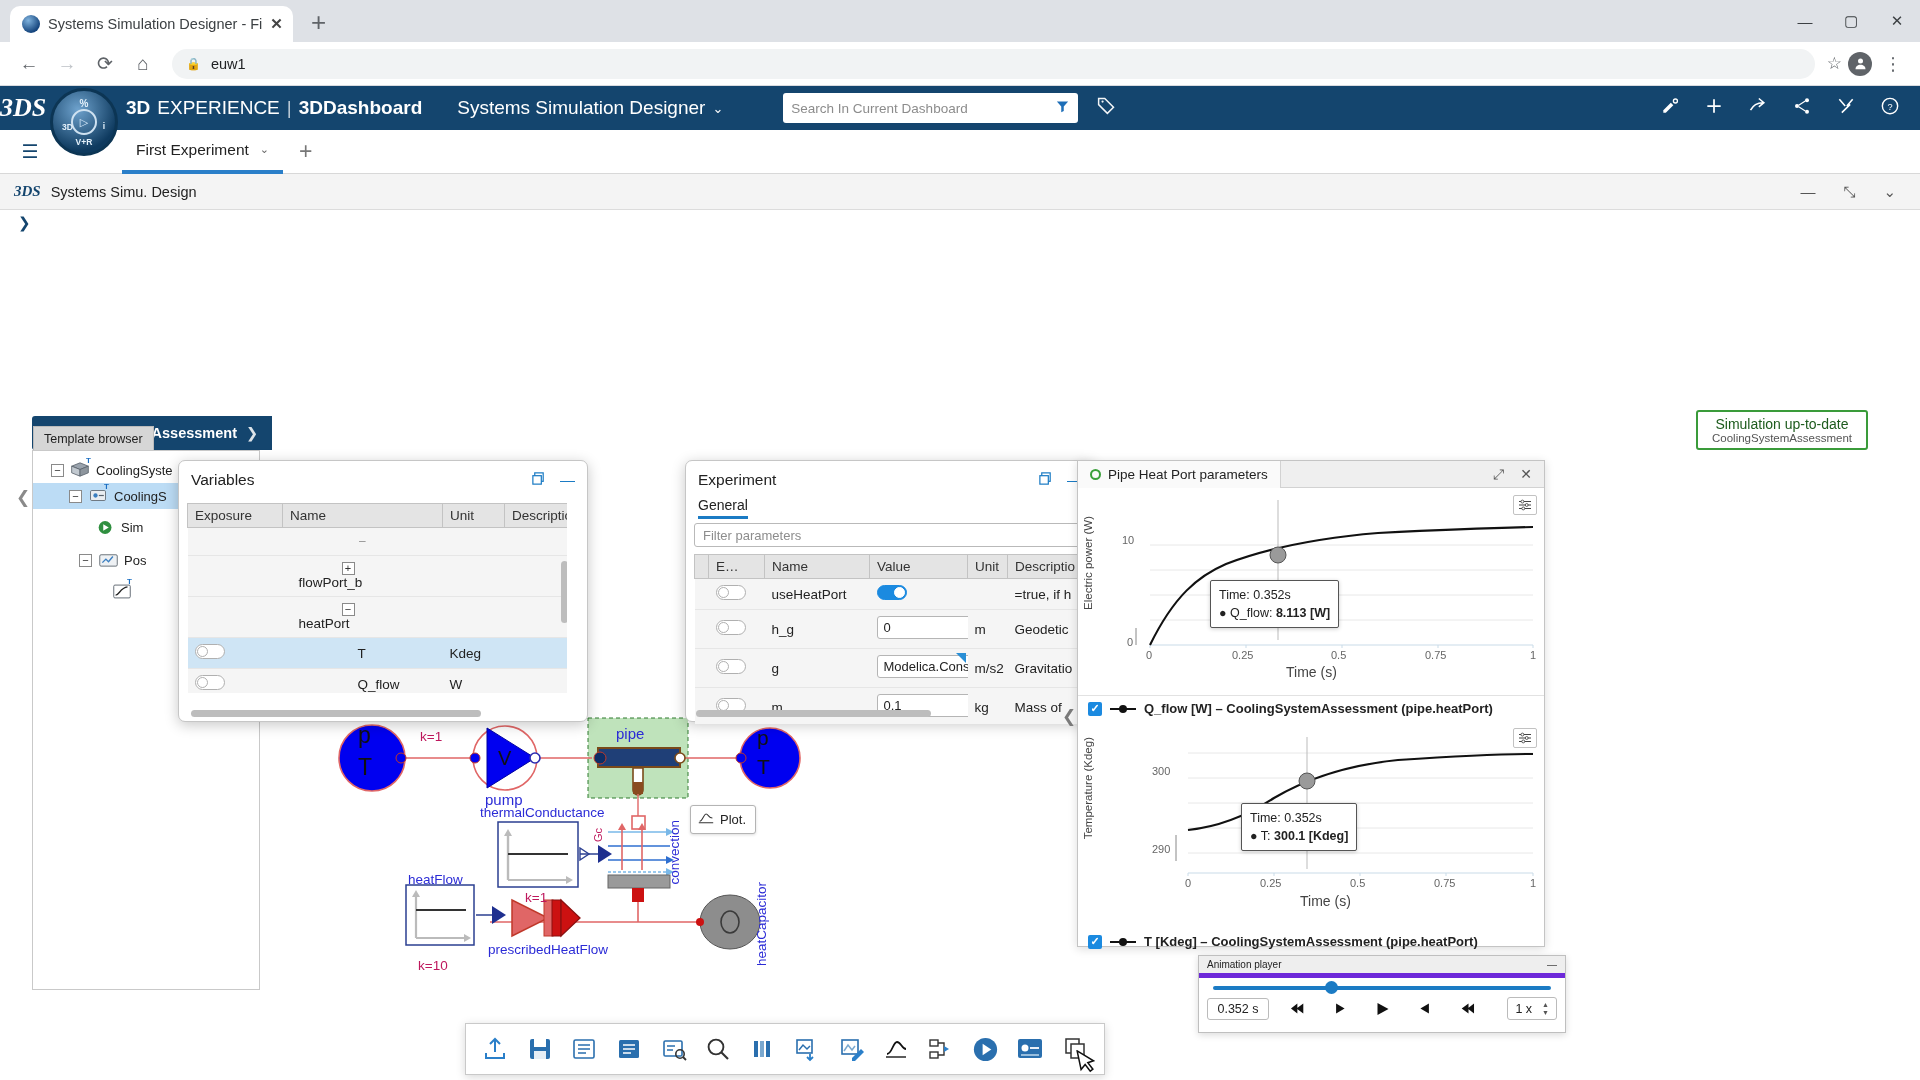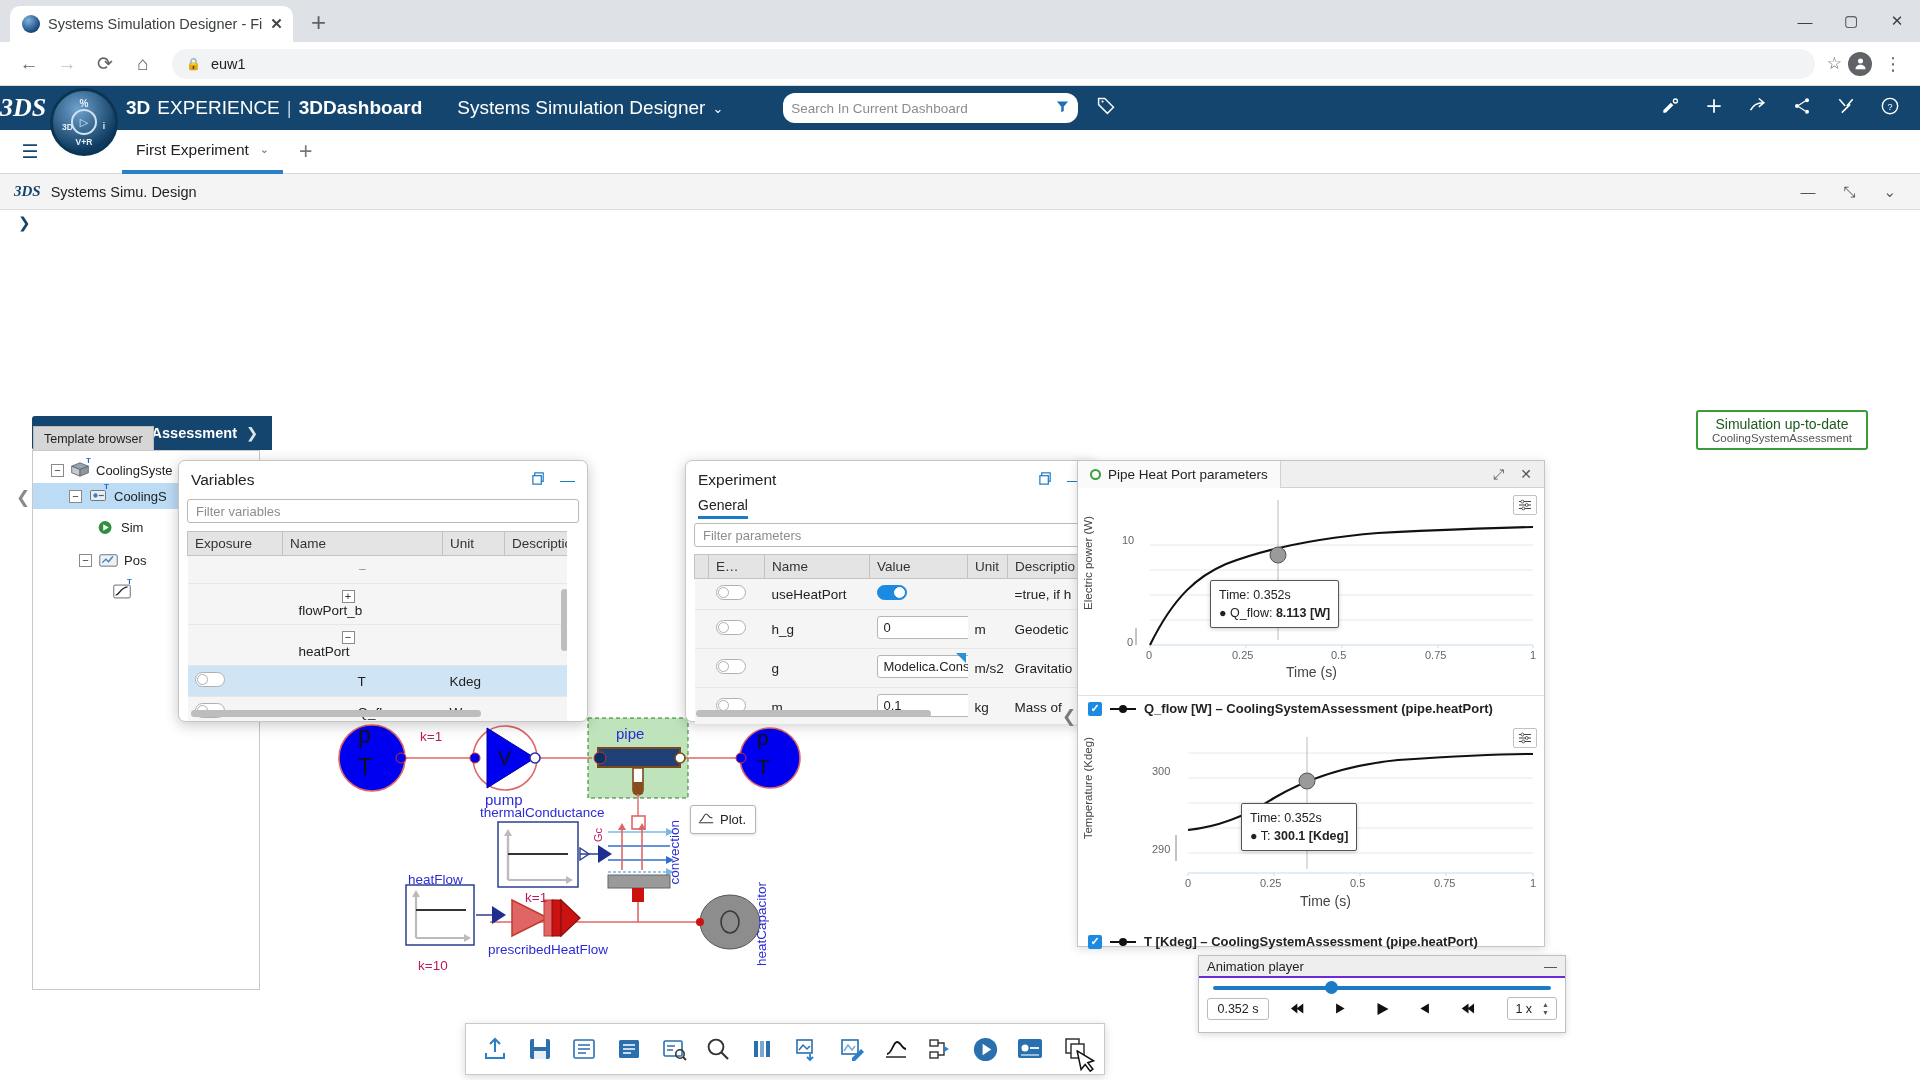--- a/index.html
+++ b/index.html
@@ -69,21 +69,21 @@
   #compass .l-3d{left:9px;bottom:21px;}
   #compass .l-i{right:10px;bottom:22px;}
   #compass .l-vr{bottom:6px;left:50%;transform:translateX(-50%);}
   #compass .l-y{top:7px;left:50%;transform:translateX(-50%);font-size:10px;}
   #brand { margin-left:80px; font-size:19px; display:flex; align-items:center; gap:7px; white-space:nowrap;}
   #brand .b1{font-weight:bold;}
   #brand .sep{opacity:.7;font-weight:300;}
   #brand .app{font-weight:400;margin-left:28px;}
   #brand .chev{font-size:13px;}
   #ds-search {
-    margin-left:60px; width:295px; height:30px; background:#fff; border-radius:12px;
+    margin-left:60px; width:295px; height:30px; background:#fff; border-radius:3px;
     display:flex; align-items:center; padding:0 8px; color:#8c8c8c; font-size:13.5px;
   }
   #ds-search .funnel{margin-left:auto;color:#1e6fb8;font-size:14px;}
   #ds-tagicon{margin-left:18px;font-size:19px;opacity:.95;}
   #ds-right{ margin-left:auto; display:flex; align-items:center; gap:24px; padding-right:20px; font-size:18px;}
   #ds-right span{cursor:pointer;}
 
   
   #exptabs { height:44px; background:#fff; border-bottom:1px solid #d8d8d8;
              display:flex; align-items:center; padding-left:8px; }
@@ -199,22 +199,22 @@
   .legendrow{ display:flex; align-items:center; gap:8px; padding:5px 10px; font-size:13px;
               font-weight:bold;}
   .cbx{ width:14px;height:14px;border-radius:2px;background:#1b8ae0;color:#fff;font-size:11px;
         display:flex;align-items:center;justify-content:center;}
   .legmark{ display:inline-flex; align-items:center; }
   #rp-left-chev{ position:absolute; left:-16px; top:245px; color:#7a7a7a; font-size:17px;}
 
   
   #animplayer{ position:absolute; left:1198px; top:745px; width:368px; height:78px;
                background:#fff; border:1px solid #bfbfbf; box-shadow:0 2px 7px rgba(0,0,0,.14);}
-  #ap-hd{ height:22px; background:#eee; border-bottom:2px solid #6d28d9; display:flex;
-          align-items:center; padding:0 8px; font-size:13px;}
+  #ap-hd{ height:22px; background:#eee; border-bottom:5px solid #6d28d9; display:flex;
+          align-items:center; padding:0 8px; font-size:10px;}
   #ap-hd .min{margin-left:auto;cursor:pointer;color:#444;}
   #ap-slider{ margin:8px 14px 0 14px; height:4px; background:#1b7bc4; border-radius:3px; position:relative;}
   #ap-knob{ position:absolute; width:13px;height:13px;border-radius:50%;background:#1b7bc4;
             top:-5px; cursor:pointer;}
   #ap-ctrls{ display:flex; align-items:center; gap:12px; padding:7px 8px 0 8px; }
   #ap-time{ border:1px solid #bbb; border-radius:3px; padding:3px 8px; font-size:12.5px;
             min-width:62px; text-align:center;}
   .apbtn{ width:31px;height:22px; display:flex;align-items:center;justify-content:center;
           font-size:12px; color:#222; cursor:pointer;}
   #ap-speed{ margin-left:auto; border:1px solid #bbb; border-radius:3px; padding:3px 7px;
@@ -535,23 +535,20 @@
       <span class="dlg-title">Variables</span>
       <span class="dlg-acts">
         <span>
           <svg width="15" height="15" viewBox="0 0 16 16">
               <rect x="4" y="2" width="9" height="9" fill="none" stroke="#1b7bc4" stroke-width="1.3"></rect>
               <rect x="2" y="5" width="9" height="9" fill="#fff" stroke="#1b7bc4" stroke-width="1.3"></rect>
             </svg>
         </span>
         <span>—</span>
       </span>
-    </div>
-    <div class="filterbox">
-      <span>Filter variables</span>
     </div>
     <div style="margin:8px 20px 0 8px; position:relative; height:190px; overflow:hidden;">
       <table class="grid">
         <colgroup>
             <col style="width:95px">
             <col style="width:160px">
             <col style="width:62px">
             <col style="width:93px">
           </colgroup>
         <thead>

